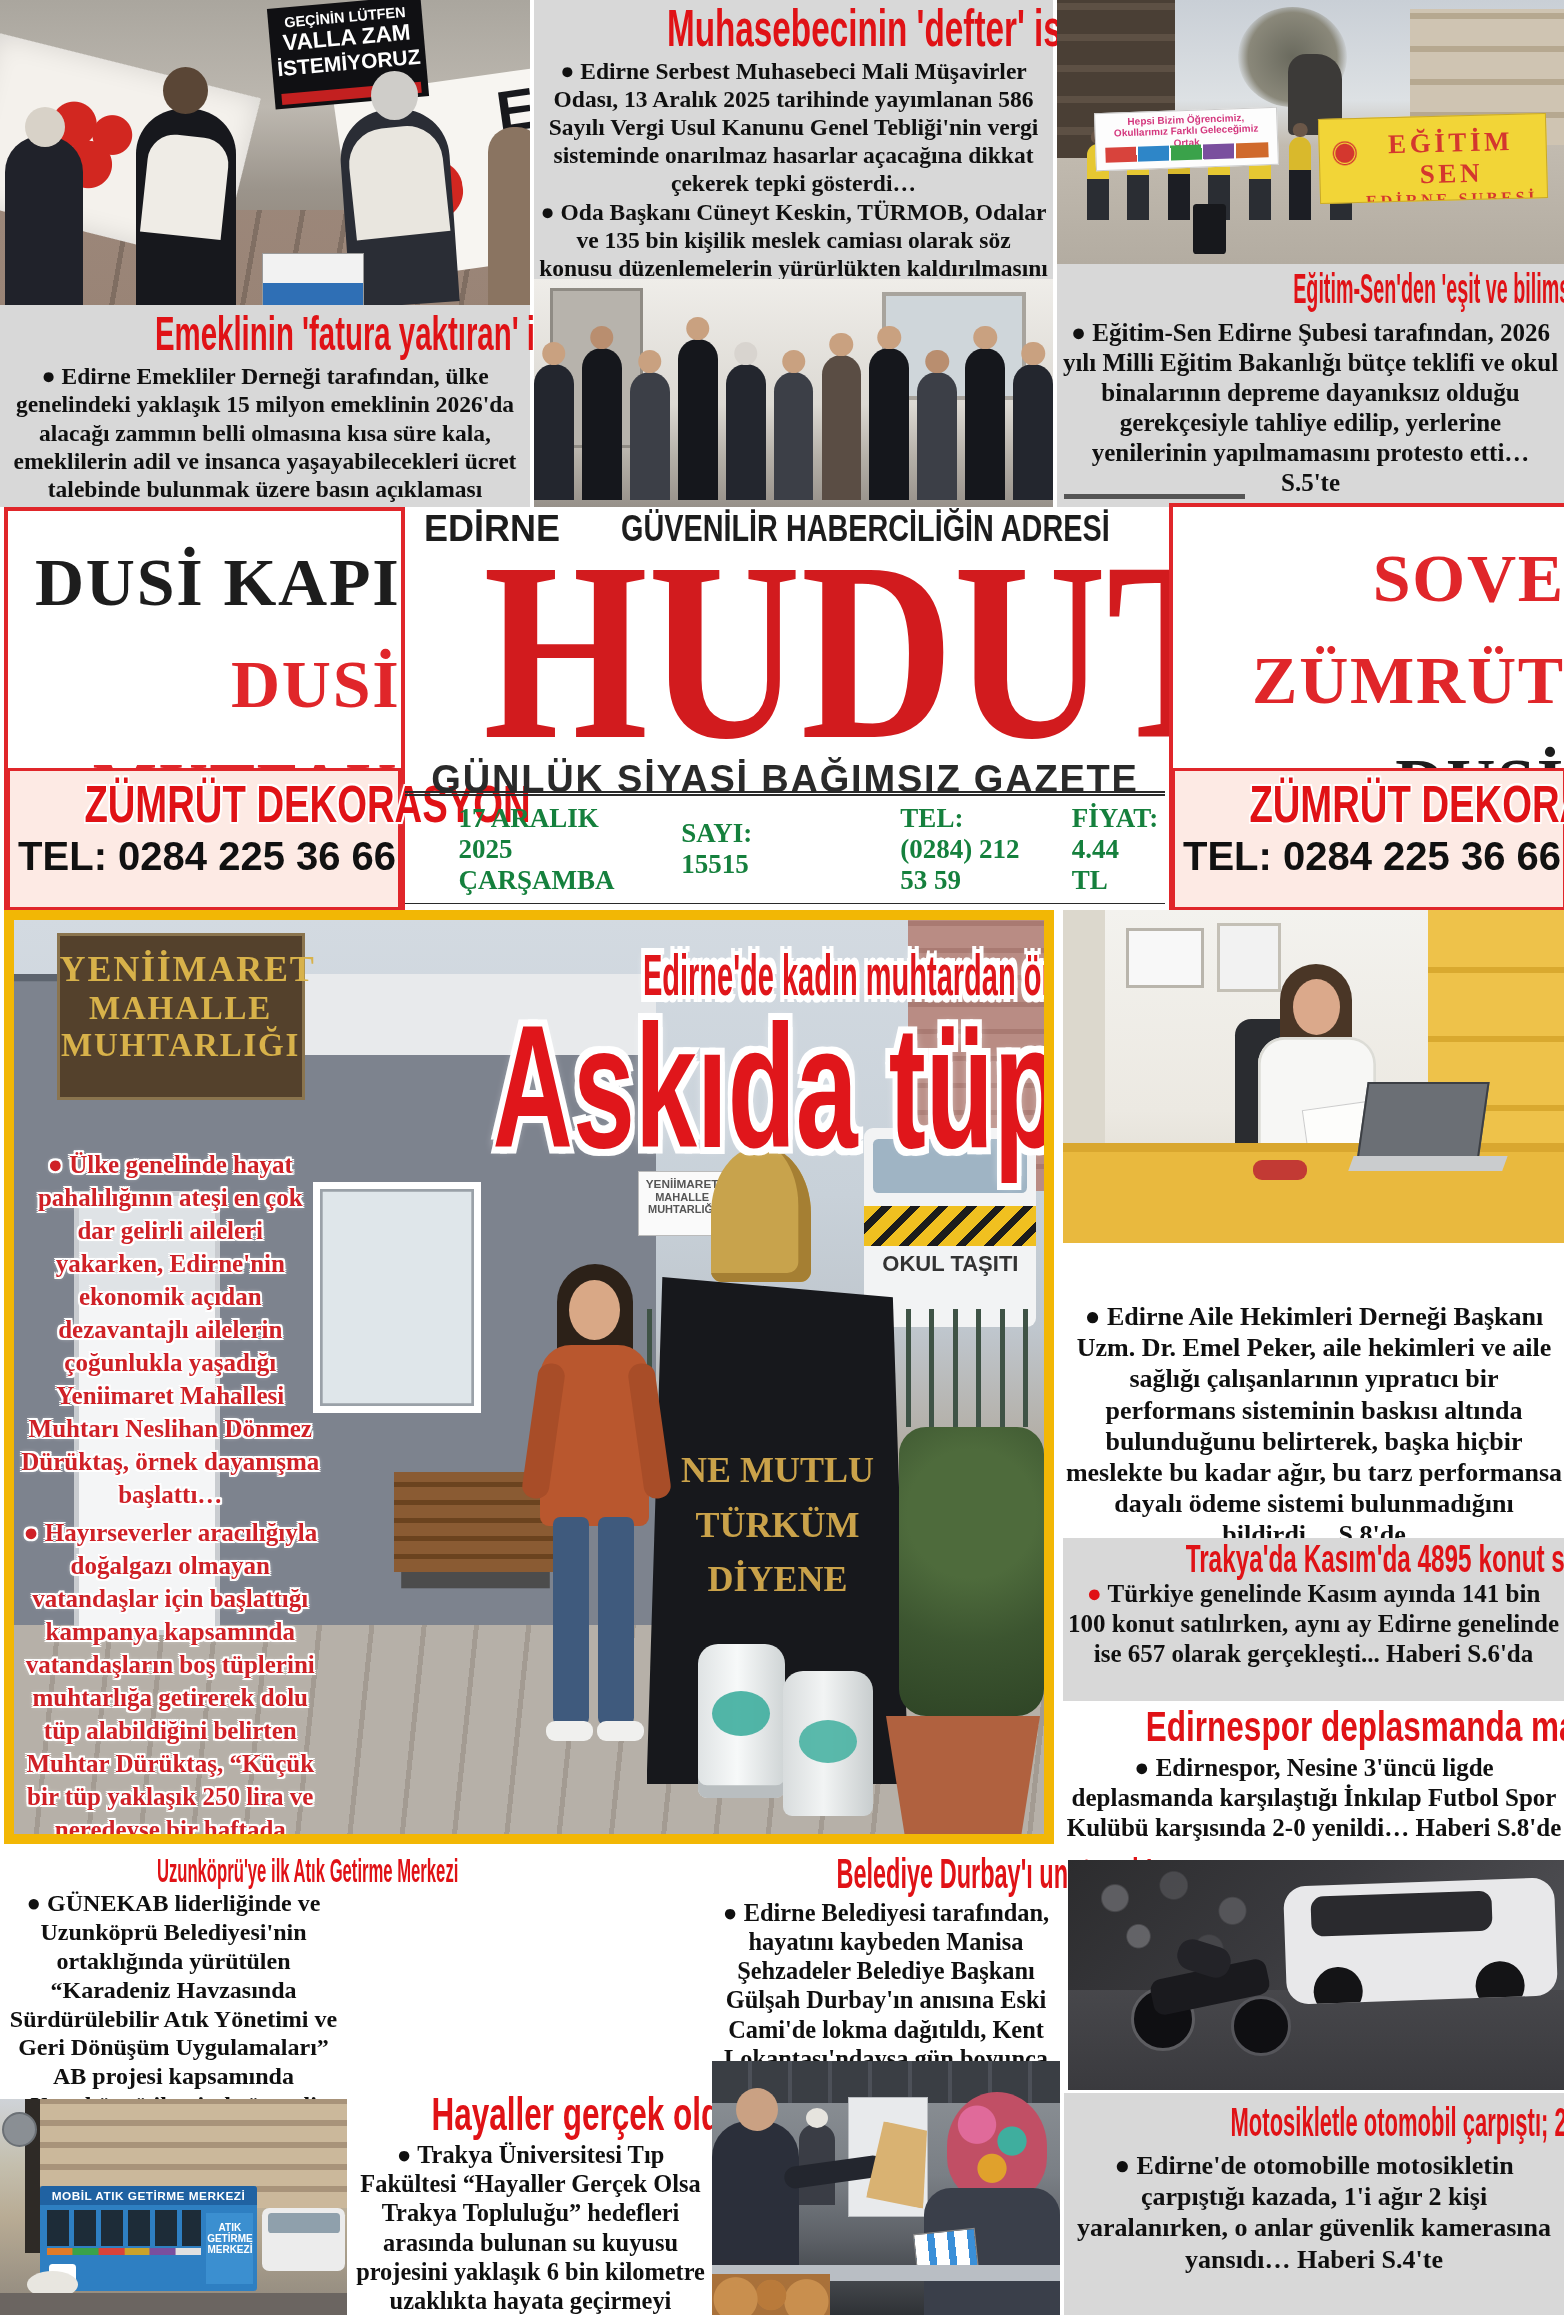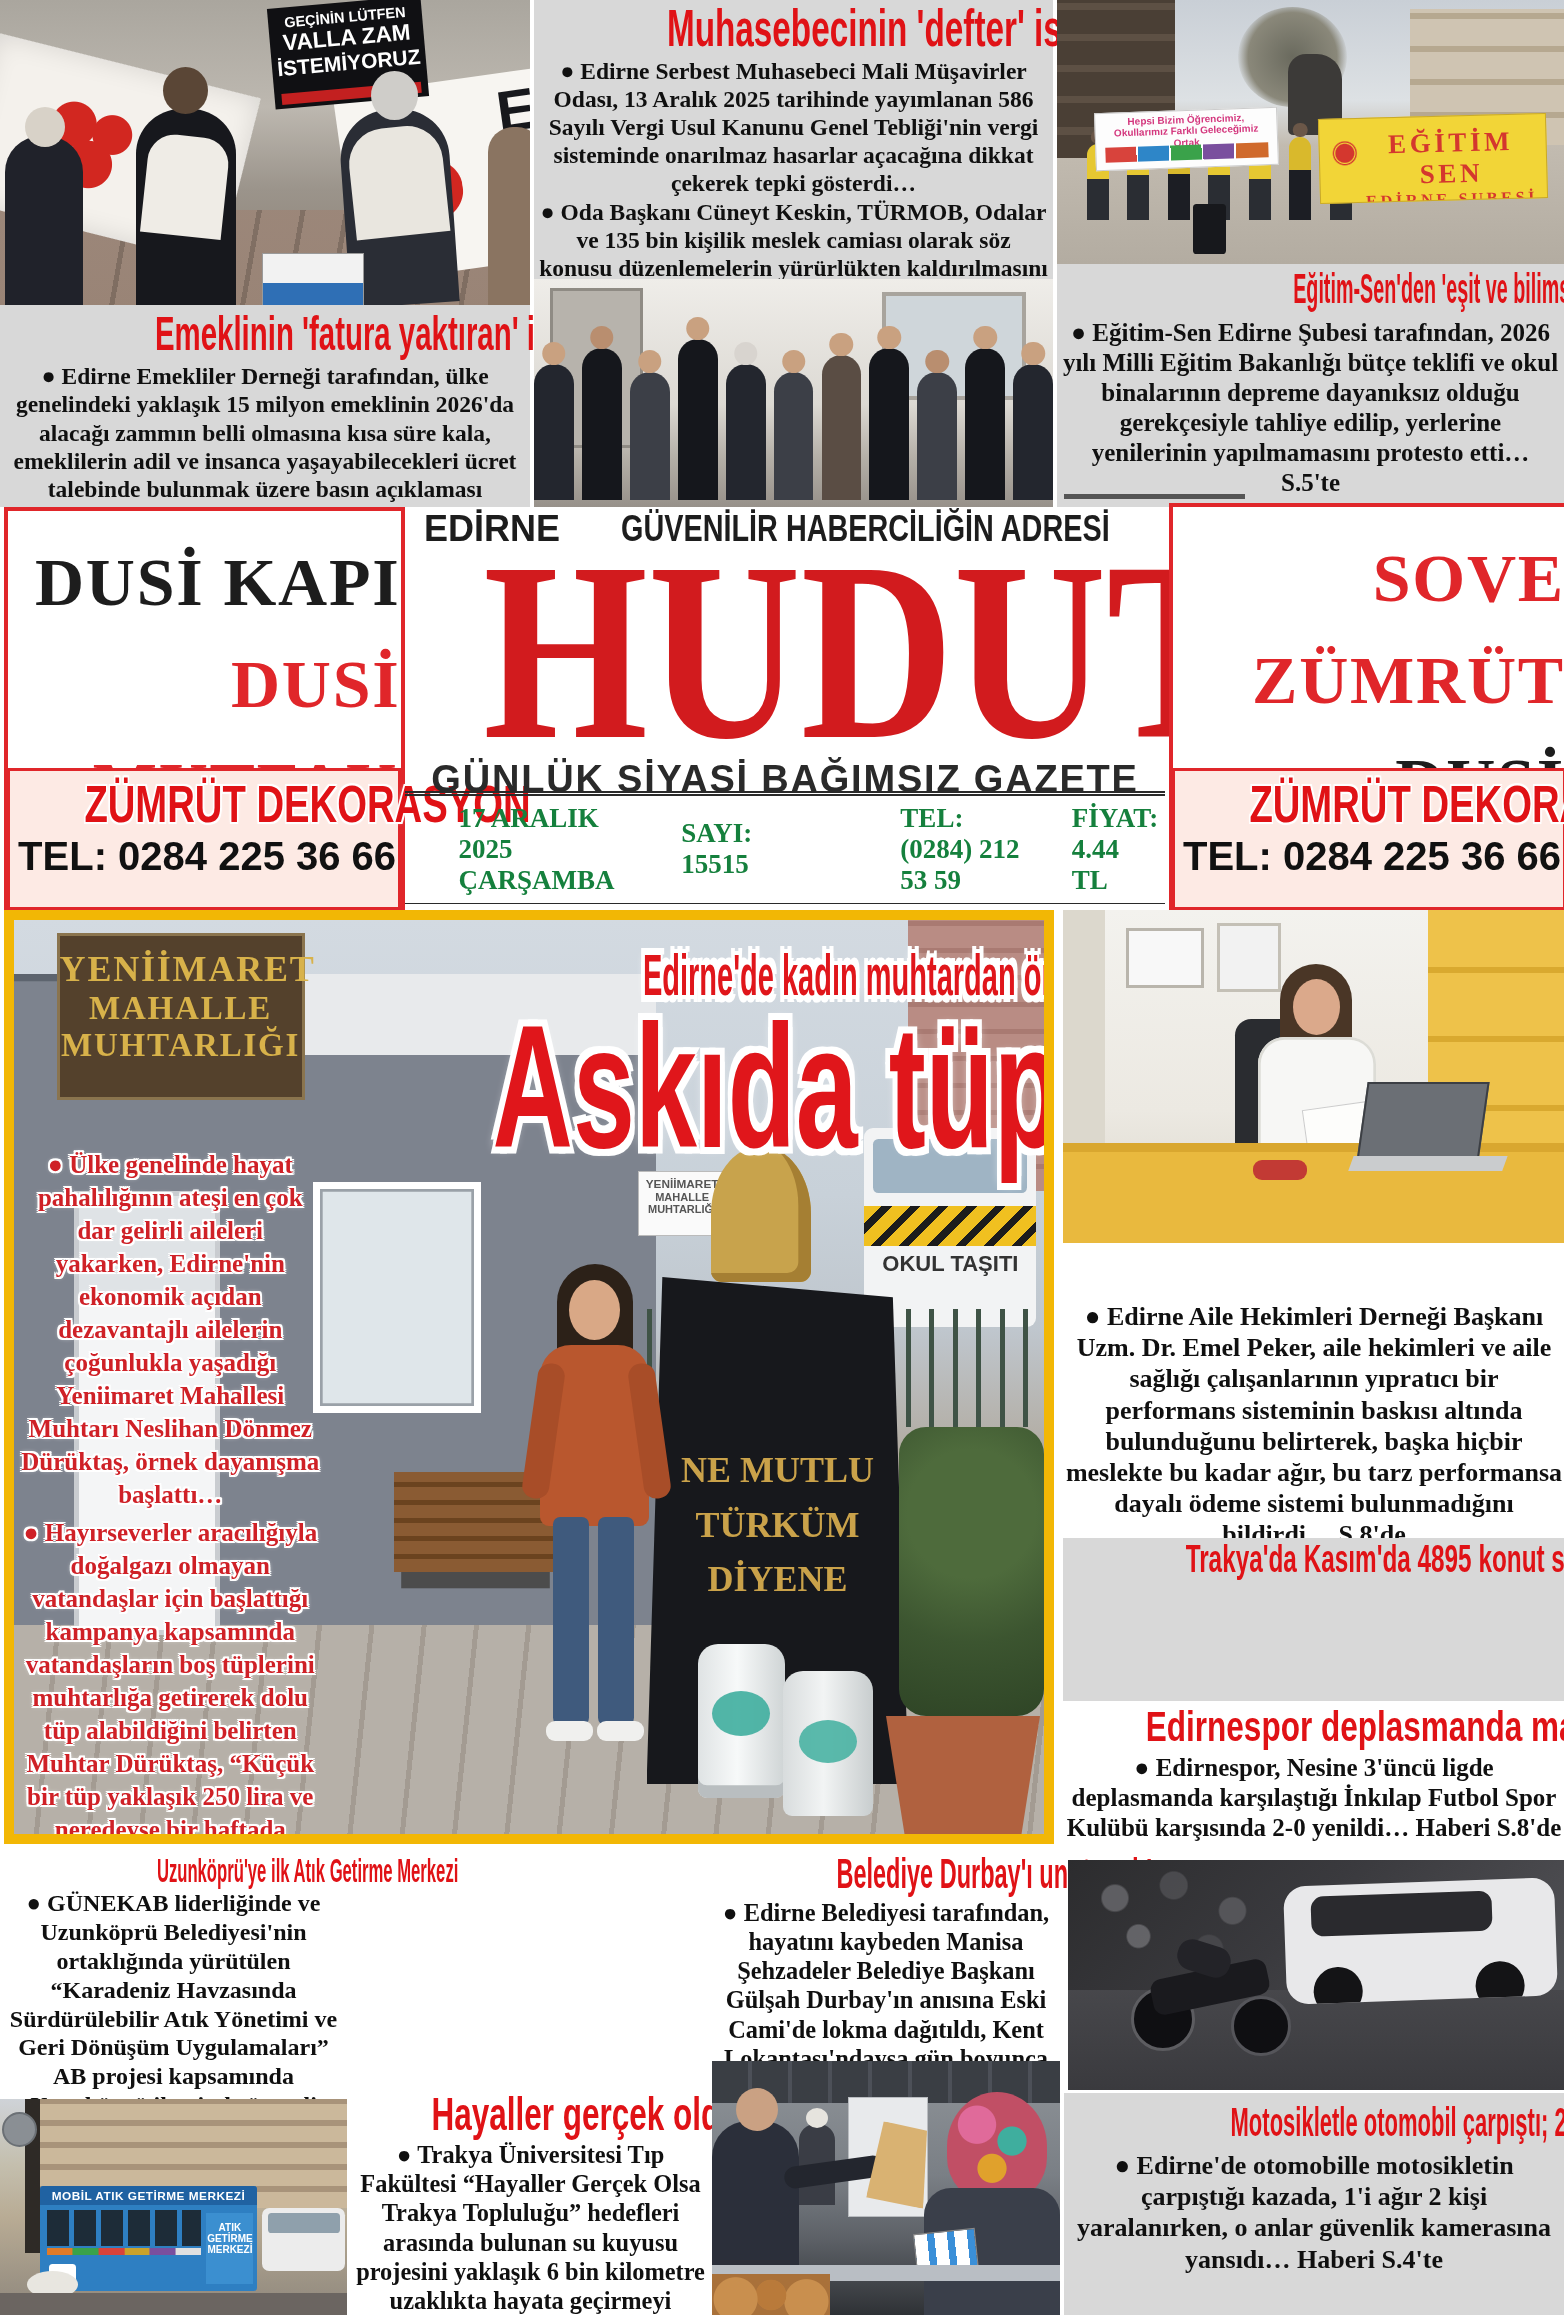--- a/index.html
+++ b/index.html
@@ -339,20 +339,21 @@
     <div class="abs" style="left:299px;top:172px;width:118px;height:76px;background:#6b6f75;transform:skewX(-8deg);border:2.7px solid #3c3f44;"></div>
     <div class="abs" style="left:288px;top:246px;width:154px;height:14.5px;background:#caccce;transform:skewX(-20deg);"></div>
     <div class="abs" style="left:190px;top:250px;width:54px;height:20px;background:#c23a34;border-radius:9px;"></div>
   </div>
   <div class="abs body" style="left:1065px;top:1301px;width:498px;font-size:26px;">●  Edirne Aile Hekimleri Derneği Başkanı Uzm. Dr. Emel Peker, aile hekimleri ve aile sağlığı çalışanlarının yıpratıcı bir performans sisteminin baskısı altında bulunduğunu belirterek, başka hiçbir meslekte bu kadar ağır, bu tarz performansa dayalı ödeme sistemi bulunmadığını bildirdi… S.8'de</div>
 
   <div class="abs graybg" style="left:1063px;top:1538px;width:501px;height:163px;">
     <div class="title" style="font-size:38px;margin-top:1.8px;">
       <span class="cond" style="--sx:0.64;">Trakya'da Kasım'da 4895 konut satıldı</span>
     </div>
+    <div class="body red-bullet" style="font-size:25px;padding:0 3.6px;">●  Türkiye genelinde Kasım ayında 141 bin 100 konut satılırken, aynı ay Edirne genelinde ise 657 olarak gerçekleşti... Haberi S.6'da</div>
   </div>
 
   <div class="abs title" style="left:1063px;top:1706px;width:501px;font-size:42px;">
     <span class="cond" style="--sx:0.75;">Edirnespor deplasmanda mağlup</span>
   </div>
   <div class="abs body" style="left:1065px;top:1753px;width:498px;font-size:25px;">●  Edirnespor, Nesine 3'üncü ligde deplasmanda karşılaştığı İnkılap Futbol Spor Kulübü karşısında 2-0 yenildi… Haberi S.8'de</div>
 
   <div class="abs" style="left:0;top:1853px;width:347px;height:463px;">
     <div class="title" style="font-size:34px;">
       <span class="cond" style="--sx:0.49;">Uzunköprü'ye ilk Atık Getirme Merkezi</span>

